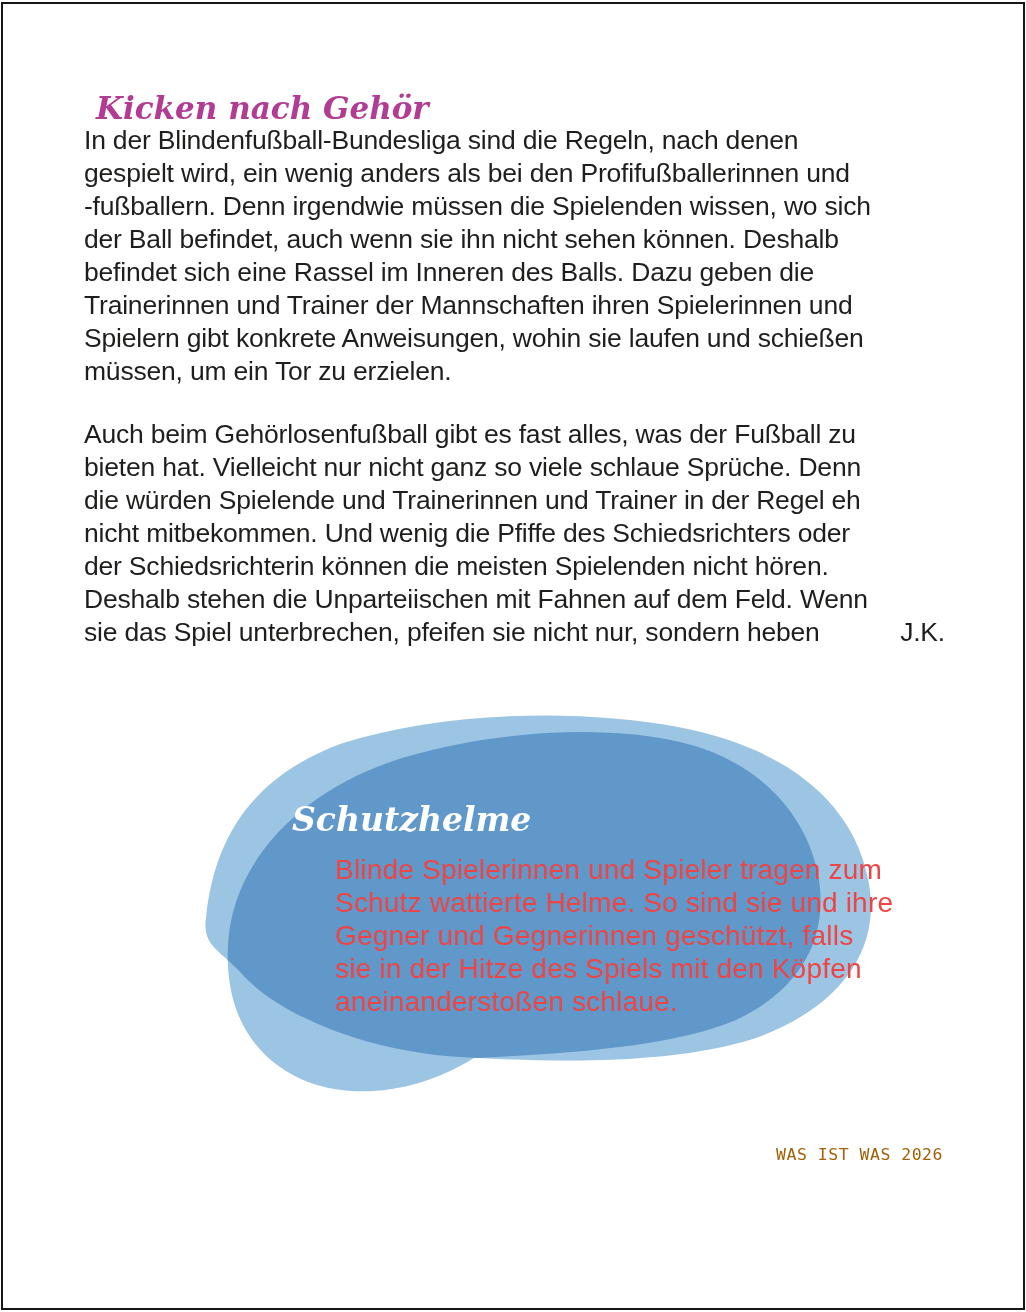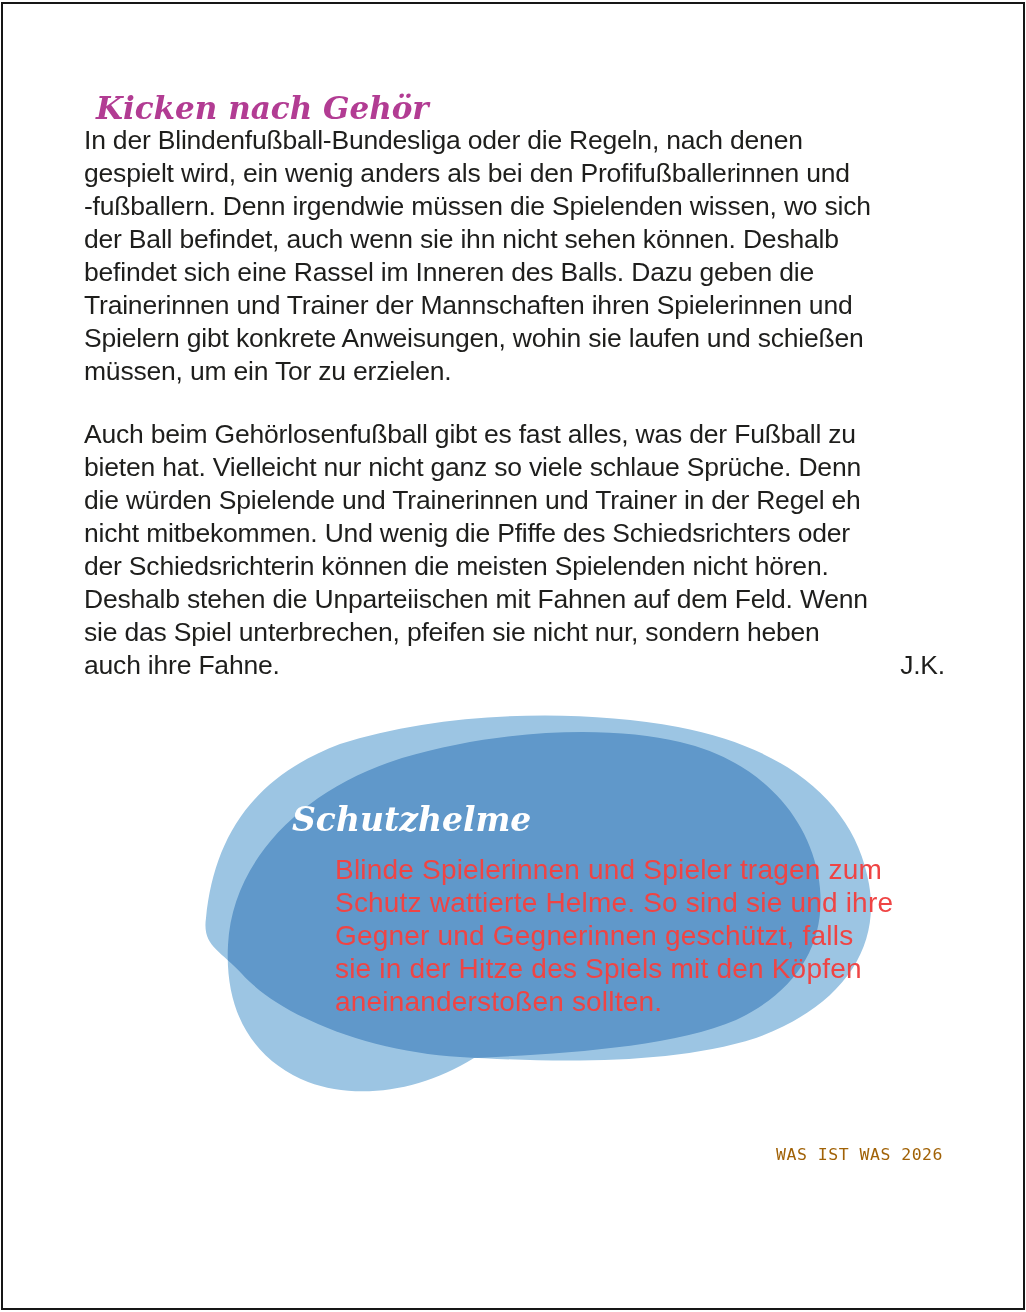--- a/index.html
+++ b/index.html
@@ -100,39 +100,38 @@
 </head>
 <body>
 
 <div class="page">
 
   <div class="page-frame"></div>
 
   <h1 class="article-title">Kicken nach Gehör</h1>
 
   <div class="body-copy para-1">
-      <div class="tline">In der Blindenfußball-Bundesliga oder die Regeln, nach denen</div>
+      <div class="tline">In der Blindenfußball-Bundesliga sind die Regeln, nach denen</div>
       <div class="tline">gespielt wird, ein wenig anders als bei den Profifußballerinnen und</div>
       <div class="tline">-fußballern. Denn irgendwie müssen die Spielenden wissen, wo sich</div>
       <div class="tline">der Ball befindet, auch wenn sie ihn nicht sehen können. Deshalb</div>
       <div class="tline">befindet sich eine Rassel im Inneren des Balls. Dazu geben die</div>
       <div class="tline">Trainerinnen und Trainer der Mannschaften ihren Spielerinnen und</div>
       <div class="tline">Spielern gibt konkrete Anweisungen, wohin sie laufen und schießen</div>
       <div class="tline">müssen, um ein Tor zu erzielen.</div>
     </div>
 
   <div class="body-copy para-2">
     <div class="tline">Auch beim Gehörlosenfußball gibt es fast alles, was der Fußball zu</div>
       <div class="tline">bieten hat. Vielleicht nur nicht ganz so viele schlaue Sprüche. Denn</div>
       <div class="tline">die würden Spielende und Trainerinnen und Trainer in der Regel eh</div>
       <div class="tline">nicht mitbekommen. Und wenig die Pfiffe des Schiedsrichters oder</div>
       <div class="tline">der Schiedsrichterin können die meisten Spielenden nicht hören.</div>
       <div class="tline">Deshalb stehen die Unparteiischen mit Fahnen auf dem Feld. Wenn</div>
       <div class="tline">sie das Spiel unterbrechen, pfeifen sie nicht nur, sondern heben</div>
-      <div class="tline">auch ihre Fahne.</div>
       <span class="signature">J.K.</span>
   </div>
 
   <div class="blob-layer">
     <svg width="1026" height="1312" viewBox="0 0 1026 1312" xmlns="http://www.w3.org/2000/svg">
       <path class="blob-shape" fill="#9cc5e3" d="M 206 918
                C 214 840 250 778 340 744
                C 440 712 575 708 678 727
                C 790 748 856 806 869 884
                C 881 952 838 1008 756 1038
@@ -149,20 +148,20 @@
                C 262 1064 224 1022 228 945 Z"></path>
     </svg>
 
     <div class="infobox-text">
       <h2 class="infobox-title">Schutzhelme</h2>
       <div class="infobox-body">
           <div class="tline">Blinde Spielerinnen und Spieler tragen zum</div>
           <div class="tline">Schutz wattierte Helme. So sind sie und ihre</div>
           <div class="tline">Gegner und Gegnerinnen geschützt, falls</div>
           <div class="tline">sie in der Hitze des Spiels mit den Köpfen</div>
-          <div class="tline">aneinanderstoßen sollten.</div>
+          <div class="tline">aneinanderstoßen schlaue.</div>
         </div>
     </div>
   </div>
 
   <div class="imprint">WAS IST WAS 2026</div>
 
 </div>
 
 </body></html>

